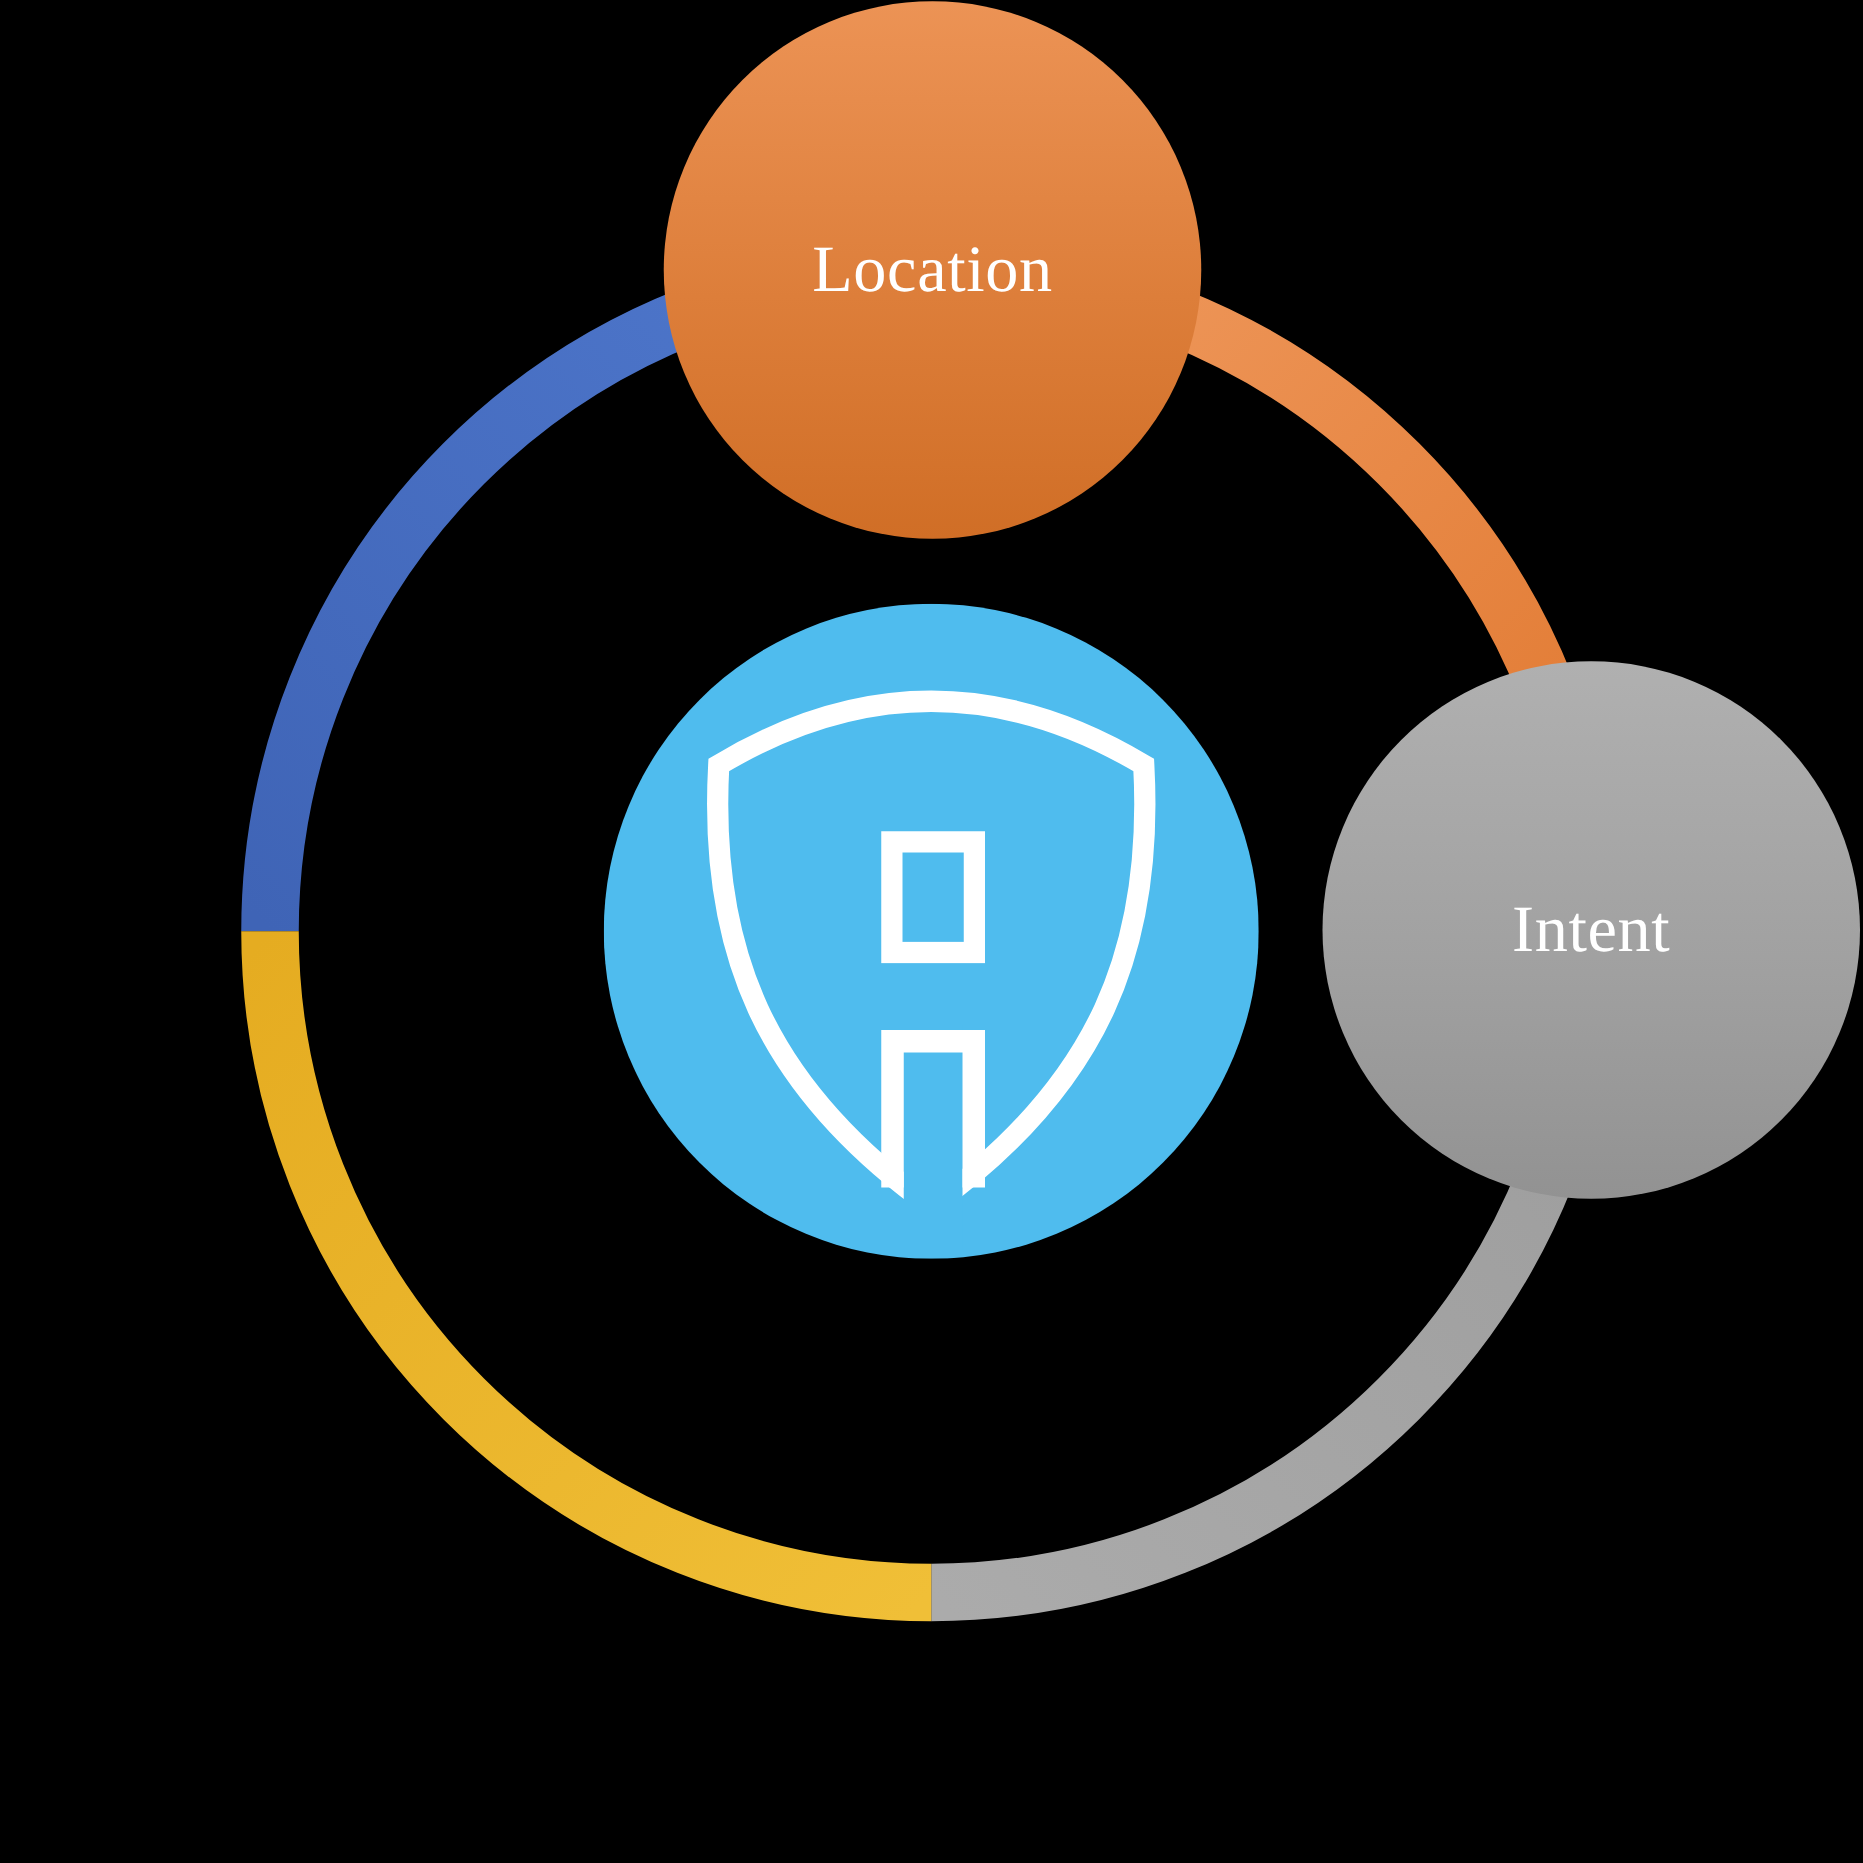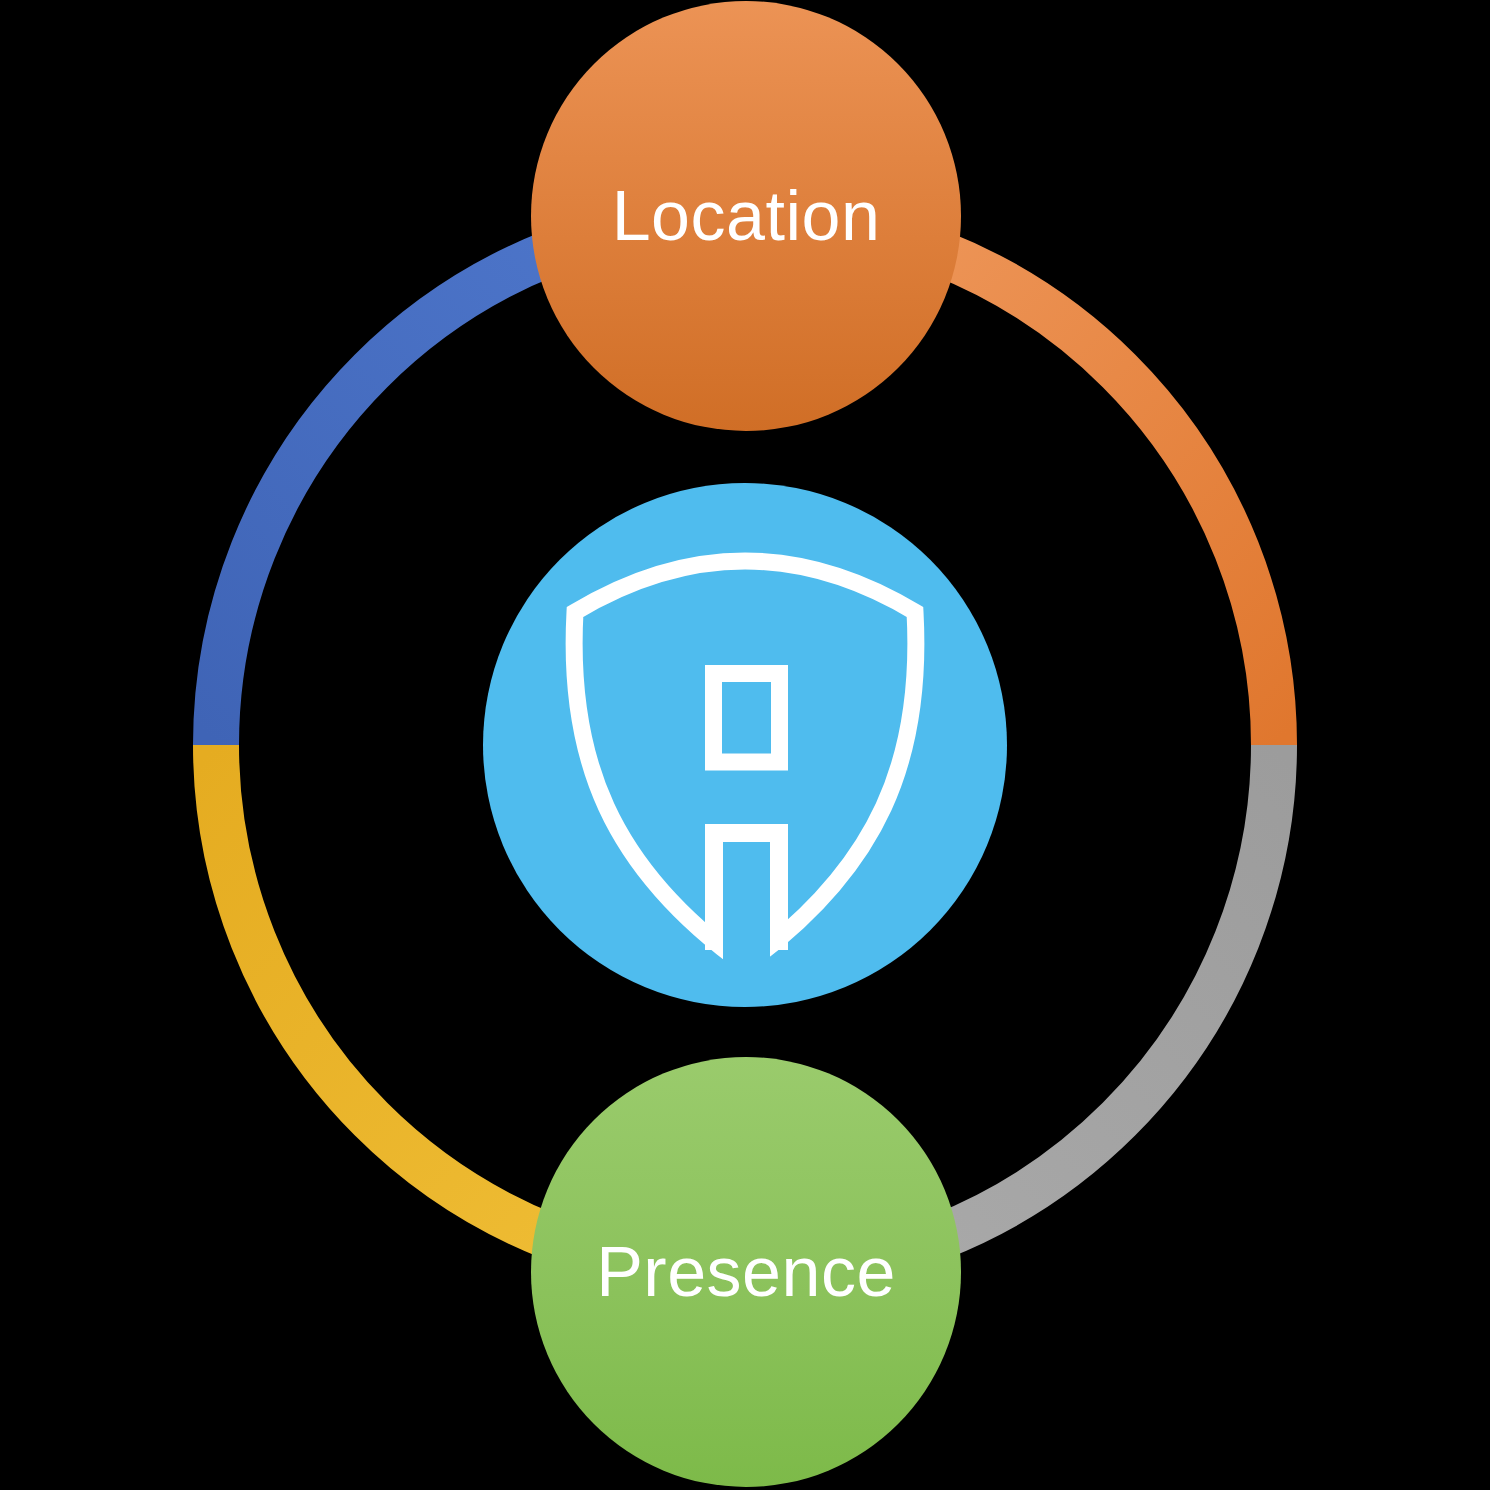--- a/index.html
+++ b/index.html
@@ -28,24 +28,25 @@
     width: 430px;
     height: 430px;
     border-radius: 50%;
     display: flex;
     align-items: center;
     justify-content: center;
     z-index: 2;
   }
   .node .label {
     color: #ffffff;
-    font-size: 70px;
+    font-size: 53px;
     line-height: 1;
     letter-spacing: 0.5px;
     white-space: nowrap;
+    font-family: Liberation Serif, serif;
   }
   .node-location    { left: 531px; top: 1px;    background: linear-gradient(180deg, #EC9355 0%, #DD7E3A 55%, #D06E26 100%); }
   .node-persistence { left: 5px;   top: 530px;  background: linear-gradient(180deg, #6277BF 0%, #4F6AB9 55%, #3E61B3 100%); }
   .node-intent      { left: 1058px;top: 529px;  background: linear-gradient(180deg, #B0B0B0 0%, #A1A1A1 55%, #929292 100%); }
   .node-presence    { left: 531px; top: 1057px; background: linear-gradient(180deg, #9ACB6C 0%, #8BC25B 55%, #7DBA49 100%); }
   .node-center {
     position: absolute;
     left: 483px;
     top: 483px;
     width: 524px;
@@ -81,24 +82,24 @@
     <path d="M 216 745 A 529 529 0 0 1 745 216" fill="none" stroke="url(#gradBlueArc)" stroke-width="46"></path>
     <path d="M 745 216 A 529 529 0 0 1 1274 745" fill="none" stroke="url(#gradOrangeArc)" stroke-width="46"></path>
     <path d="M 1274 745 A 529 529 0 0 1 745 1274" fill="none" stroke="url(#gradGrayArc)" stroke-width="46"></path>
     <path d="M 745 1274 A 529 529 0 0 1 216 745" fill="none" stroke="url(#gradYellowArc)" stroke-width="46"></path>
   </svg>
 
   <div class="node node-location">
     <span class="label">Location</span>
   </div>
 
+  <div class="node node-intent">
+    <span class="label">Intent</span>
+  </div>
 
-  <div class="node node-presence">
-    <span class="label">Presence</span>
-  </div>
 
 
   <div class="node-center">
     <svg viewBox="0 0 524 524">
       <circle cx="262" cy="262" r="262" fill="#4FBCEE"></circle>
 
       <path d="M 92 129 Q 262 27 432 129 C 440 275 397 385 262 482 C 127 385 84 275 92 129 Z" fill="none" stroke="#ffffff" stroke-width="17" stroke-linejoin="miter"></path>
 
       <rect x="240" y="337" width="47" height="180" fill="#4FBCEE"></rect>
 

